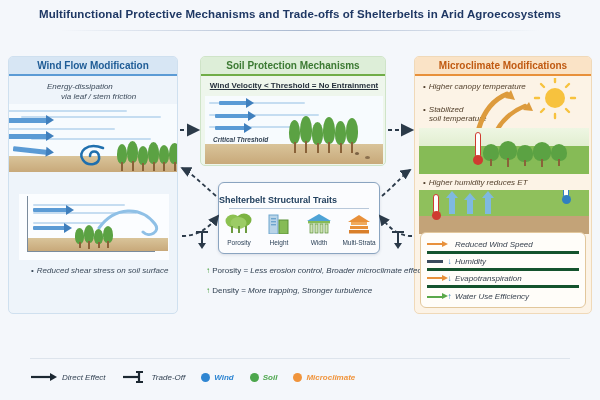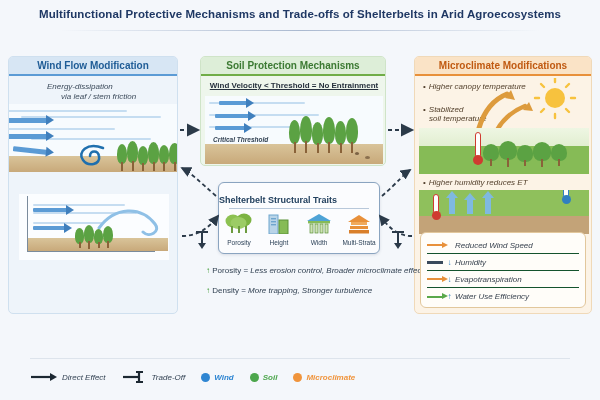--- a/index.html
+++ b/index.html
@@ -73,21 +73,21 @@
   .tradeoff-line { position: absolute; font-size: 8px; color: #2f3f50; white-space: nowrap; }
   .tradeoff-line .up { color: #3f9a34; font-weight: bold; }
   .tradeoff-line em { font-style: italic; }
 
   
   #micro-legend {
     position: absolute; left: 420px; top: 232px; width: 166px; height: 76px;
     background: #fffdf9; border: 1.2px solid #e2c79c; border-radius: 6px; padding: 4px 6px;
   }
   .mleg-row { display: flex; align-items: center; height: 17px; font-size: 8px;
-    font-style: italic; color: #38424f; border-bottom: 1px solid #14532d; }
+    font-style: italic; color: #38424f; border-bottom: 3px solid #14532d; }
   .mleg-row:last-child { border-bottom: none; }
   .mleg-line { width: 16px; height: 2px; margin-right: 3px; position: relative; }
   .mleg-line.arrowed:after { content: ""; position: absolute; right: -5px; top: -2.5px;
     border-left: 6px solid currentColor; border-top: 3.5px solid transparent; border-bottom: 3.5px solid transparent; }
   .mleg-dir { width: 7px; text-align: center; font-style: normal; font-weight: bold; margin-right: 2px; }
 
   
   #legend-rule { position: absolute; left: 30px; top: 358px; width: 540px; height: 1px; background: #dde4ec; }
   #legend { position: absolute; left: 30px; top: 366px; width: 540px; height: 22px;
     display: flex; align-items: center; gap: 16px; }
@@ -177,20 +177,21 @@
             <div class="crown"></div>
             <div class="trunk"></div>
           </div>
         <div class="tree" style="left:84px;bottom:10px;width:10px;height:24px;">
             <div class="crown"></div>
             <div class="trunk"></div>
           </div>
       </div>
     </div>
 
+    <div class="bullet" style="position:absolute;left:22px;top:190px;">Reduced shear stress on soil surface</div>
   </div>
 </div>
 
 <div class="panel" id="panel-soil">
   <div class="panel-head">Soil Protection Mechanisms</div>
   <div class="panel-body">
     <div style="position:absolute;left:6px;top:5px;width:174px;font-size:8px;font-weight:bold;color:#26313d;text-align:center;text-decoration:underline;">Wind Velocity &lt; Threshold = No Entrainment</div>
     <div style="position:absolute;left:4px;top:20px;width:178px;height:68px;overflow:hidden;">
       <div class="sky" style="left:0;top:0;width:178px;height:48px;"></div>
       <div class="ground" style="left:0;top:48px;width:178px;height:20px;"></div>

